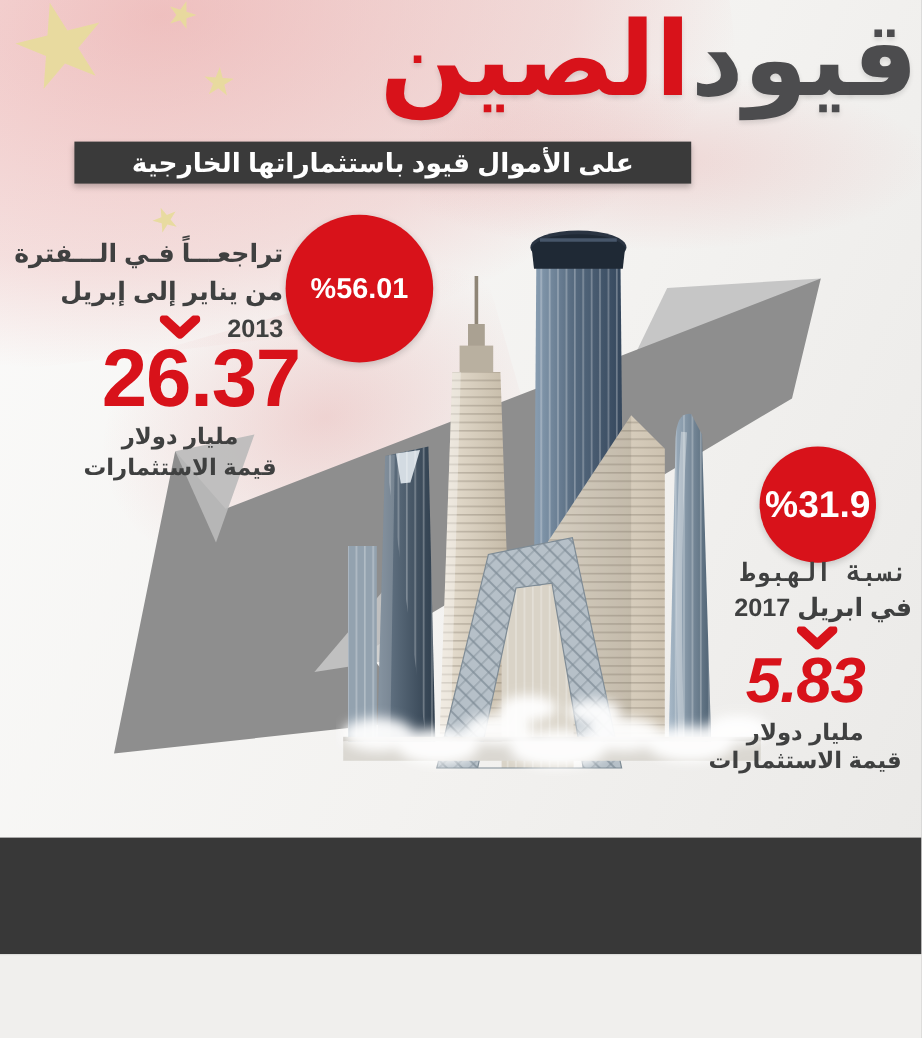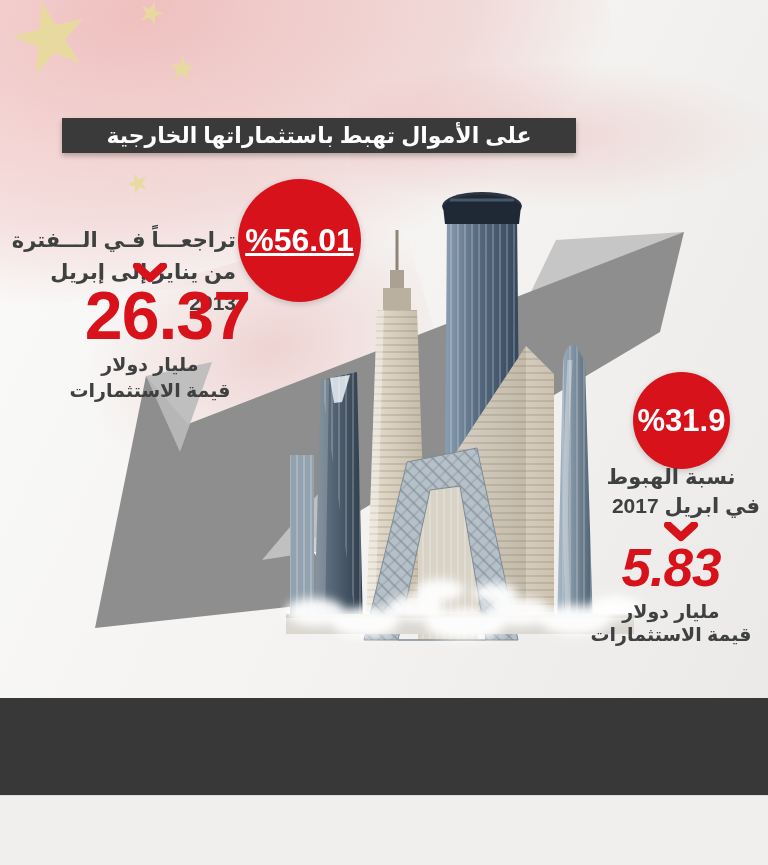--- a/index.html
+++ b/index.html
@@ -24,25 +24,25 @@
     text-shadow:0 3px 4px rgba(0,0,0,.12);}
   .t-dark{color:#4c4c4e;} .t-red{color:#d8121a;}
   .subtitle-bar{position:absolute;left:62px;top:118px;width:514px;height:35px;
     background:#3a3a3a;color:#fff;font-size:22px;font-weight:bold;direction:rtl;
     display:flex;align-items:center;justify-content:center;
     box-shadow:0 3px 5px rgba(0,0,0,.25);}
   
   .pct-circle{position:absolute;border-radius:50%;background:#d8121a;color:#fff;
     display:flex;align-items:center;justify-content:center;font-weight:bold;
     box-shadow:0 2px 6px rgba(0,0,0,.18);}
-  .c56{left:238px;top:179px;width:123px;height:123px;font-size:32px;text-decoration:underline;}
+  .c56{left:238px;top:179px;width:123px;height:123px;font-size:24px;}
   .c70{left:633px;top:372px;width:97px;height:97px;font-size:31px;}
   .stat-desc{position:absolute;direction:rtl;color:#3f4040;font-weight:bold;}
-  .desc-l{left:10px;top:196px;width:226px;font-size:21px;line-height:1.5;text-align:right;margin-top:28px;}
-  .desc-r1{left:586px;top:465px;width:170px;font-size:21px;text-align:center;}
+  .desc-l{left:10px;top:196px;width:226px;font-size:21px;line-height:1.5;text-align:right;}
+  .desc-r1{left:586px;top:465px;width:170px;font-size:21px;text-align:right;font-family:Liberation Mono, monospace;}
   .desc-r2{left:586px;top:494px;width:170px;font-size:21px;text-align:center;margin-left:15px;}
   .big-num{position:absolute;color:#d8121a;font-weight:bold;text-align:center;line-height:1;letter-spacing:-1px;}
   .n26{left:50px;top:281px;width:200px;font-size:68px;text-align:right;}
   .n58{left:586px;top:541px;width:170px;font-size:53px;font-style:italic;}
   .stat-sub{position:absolute;color:#3f4040;font-weight:bold;text-align:center;direction:rtl;font-size:19px;}
   .u26{left:50px;top:353px;width:200px;}
   .k26{left:50px;top:379px;width:200px;}
   .u58{left:586px;top:600px;width:170px;}
   .k58{left:586px;top:623px;width:170px;}
   .chev{position:absolute;}
@@ -177,21 +177,24 @@
       <ellipse cx="135" cy="448" rx="28" ry="13"></ellipse>
         <ellipse cx="185" cy="464" rx="40" ry="16"></ellipse>
       <ellipse cx="240" cy="452" rx="32" ry="14"></ellipse>
         <ellipse cx="295" cy="460" rx="36" ry="15"></ellipse>
       <ellipse cx="335" cy="448" rx="26" ry="12"></ellipse>
         <ellipse cx="160" cy="430" rx="24" ry="11"></ellipse>
       <ellipse cx="215" cy="433" rx="22" ry="10"></ellipse>
     </g>
   </svg>
 
-  <div class="subtitle-bar">على الأموال تهبط باستثماراتها الخارجية</div>
+  <div class="main-title">
+    <span class="t-dark">قيود</span><span class="t-red">الصين</span>
+  </div>
+  <div class="subtitle-bar">على الأموال قيود باستثماراتها الخارجية</div>
 
   <div class="pct-circle c56">%56.01</div>
   <div class="stat-desc desc-l">
     <div>تراجعـــاً فـي الـــفترة</div>
     <div>من يناير إلى إبريل 2013</div>
   </div>
   <svg class="chev ch1" width="34" height="20" viewBox="0 0 34 20">
     <polyline points="4,3 17,15 30,3" fill="none" stroke="#d8121a" stroke-width="8" stroke-linecap="round" stroke-linejoin="round"></polyline>
   </svg>
   <div class="big-num n26">26.37</div>

